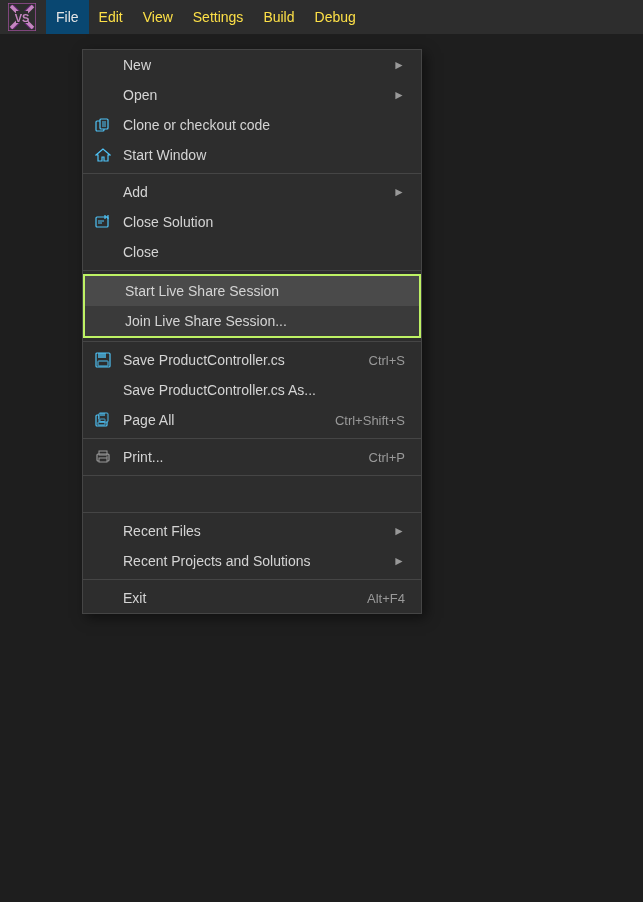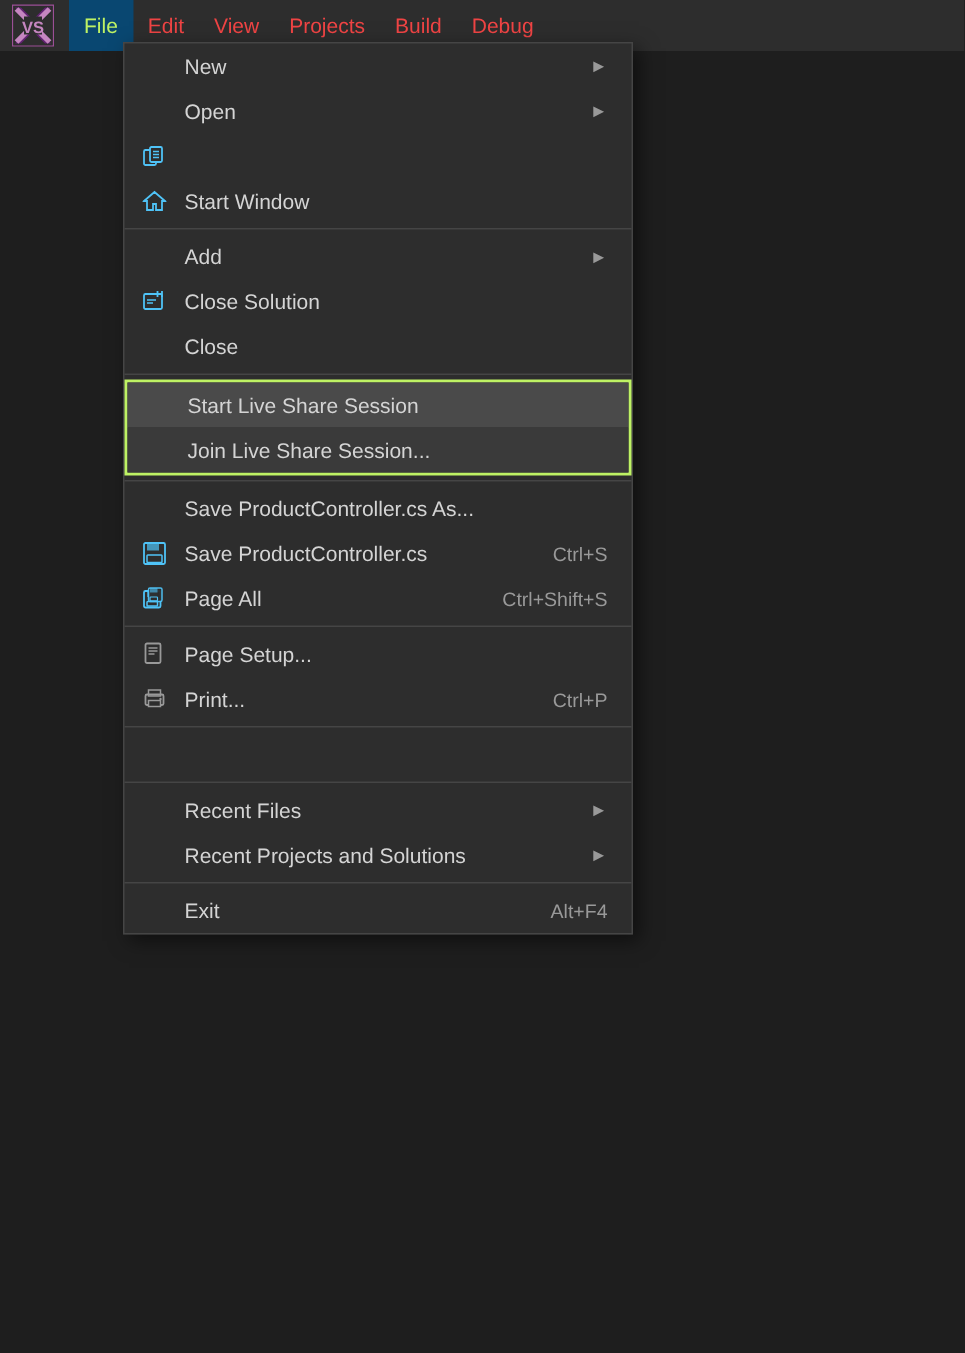--- a/index.html
+++ b/index.html
@@ -32,42 +32,42 @@
       width: 32px;
       height: 32px;
       margin-right: 8px;
       display: flex;
       align-items: center;
       justify-content: center;
     }
 
     .menu-item-top {
       padding: 4px 10px;
-      color: #ef4444;
+      color: #fde047;
       cursor: pointer;
       font-size: 14px;
       height: 34px;
       display: flex;
       align-items: center;
     }
 
     .menu-item-top:hover,
     .menu-item-top.active {
       background: #3c3c3c;
     }
 
     .menu-item-top.active {
       background: #094771;
-      color: #bef264;
+      color: #e5e5e5;
     }
 
     
     .dropdown-menu {
       position: absolute;
-      top: 28px;
+      top: 49px;
       left: 82px;
       background: #2d2d2d;
       border: 1px solid #454545;
       min-width: 340px;
       z-index: 100;
       box-shadow: 4px 4px 12px rgba(0,0,0,0.5);
     }
 
     .menu-row {
       display: flex;
@@ -136,21 +136,21 @@
   <div class="menu-item-top active">
     <span>File</span>
   </div>
   <div class="menu-item-top">
     <span>Edit</span>
   </div>
   <div class="menu-item-top">
     <span>View</span>
   </div>
   <div class="menu-item-top">
-    <span>Projects</span>
+    <span>Settings</span>
   </div>
   <div class="menu-item-top">
     <span>Build</span>
   </div>
   <div class="menu-item-top">
     <span>Debug</span>
   </div>
 </div>
 
 <div class="dropdown-menu">
@@ -170,20 +170,21 @@
   <div class="menu-row">
     <div class="icon-area">
       <svg width="16" height="16" viewBox="0 0 16 16" fill="none">
         <rect x="1" y="4" width="8" height="10" rx="1" stroke="#4fc3f7" stroke-width="1.2" fill="none"></rect>
         <rect x="5" y="2" width="8" height="10" rx="1" stroke="#4fc3f7" stroke-width="1.2" fill="#2d2d2d"></rect>
         <line x1="7" y1="5" x2="11" y2="5" stroke="#4fc3f7" stroke-width="1"></line>
         <line x1="7" y1="7" x2="11" y2="7" stroke="#4fc3f7" stroke-width="1"></line>
         <line x1="7" y1="9" x2="11" y2="9" stroke="#4fc3f7" stroke-width="1"></line>
       </svg>
     </div>
+    <span class="label">Clone or checkout code</span>
   </div>
 
   <div class="menu-row">
     <div class="icon-area">
       <svg width="16" height="16" viewBox="0 0 16 16" fill="none">
         <path d="M8 2L1 8h2v6h4v-4h2v4h4V8h2L8 2z" stroke="#4fc3f7" stroke-width="1.2" fill="none"></path>
       </svg>
     </div>
     <span class="label">Start Window</span>
   </div>
@@ -226,64 +227,53 @@
 
     <div class="menu-row" style="background: #3a3a3a;">
       <div class="icon-area"></div>
       <span class="label">Join Live Share Session...</span>
     </div>
   </div>
 
   <div class="separator"></div>
 
   <div class="menu-row">
-    <div class="icon-area"></div>
-    <span class="label">Save ProductController.cs As...</span>
-  </div>
-
-  <div class="menu-row">
     <div class="icon-area">
       <svg width="16" height="16" viewBox="0 0 16 16" fill="none">
         <rect x="1" y="1" width="14" height="14" rx="1" stroke="#4fc3f7" stroke-width="1.2" fill="none"></rect>
         <rect x="3" y="1" width="8" height="5" fill="#4fc3f7" opacity="0.7"></rect>
         <rect x="3" y="9" width="10" height="5" rx="0.5" stroke="#4fc3f7" stroke-width="1" fill="none"></rect>
       </svg>
     </div>
     <span class="label">Save ProductController.cs</span>
     <span class="shortcut">Ctrl+S</span>
+  </div>
+
+  <div class="menu-row">
+    <div class="icon-area"></div>
+    <span class="label">Save ProductController.cs As...</span>
   </div>
 
   <div class="menu-row">
     <div class="icon-area">
       <svg width="16" height="16" viewBox="0 0 16 16" fill="none">
         <rect x="1" y="3" width="11" height="11" rx="1" stroke="#4fc3f7" stroke-width="1.2" fill="none"></rect>
         <rect x="3" y="3" width="7" height="4" fill="#4fc3f7" opacity="0.6"></rect>
         <rect x="3" y="10" width="7" height="3" rx="0.5" stroke="#4fc3f7" stroke-width="1" fill="none"></rect>
         <rect x="4" y="1" width="9" height="9" rx="1" stroke="#4fc3f7" stroke-width="1" fill="#2d2d2d" opacity="0.95"></rect>
         <rect x="5" y="1" width="5" height="3" fill="#4fc3f7" opacity="0.6"></rect>
         <rect x="5" y="7" width="5" height="2.5" rx="0.5" stroke="#4fc3f7" stroke-width="0.8" fill="none"></rect>
       </svg>
     </div>
     <span class="label">Page All</span>
     <span class="shortcut">Ctrl+Shift+S</span>
   </div>
 
   <div class="separator"></div>
 
-  <div class="menu-row">
-    <div class="icon-area">
-      <svg width="16" height="16" viewBox="0 0 16 16" fill="none">
-        <rect x="2" y="1" width="10" height="13" rx="1" stroke="#999" stroke-width="1.2" fill="none"></rect>
-        <line x1="4" y1="4" x2="10" y2="4" stroke="#999" stroke-width="1"></line>
-        <line x1="4" y1="6" x2="10" y2="6" stroke="#999" stroke-width="1"></line>
-        <line x1="4" y1="8" x2="8" y2="8" stroke="#999" stroke-width="1"></line>
-      </svg>
-    </div>
-    <span class="label">Page Setup...</span>
-  </div>
 
   <div class="menu-row">
     <div class="icon-area">
       <svg width="16" height="16" viewBox="0 0 16 16" fill="none">
         <rect x="2" y="5" width="12" height="7" rx="1" stroke="#999" stroke-width="1.2" fill="none"></rect>
         <rect x="4" y="2" width="8" height="4" stroke="#999" stroke-width="1" fill="none"></rect>
         <rect x="4" y="9" width="8" height="4" stroke="#999" stroke-width="1" fill="#2d2d2d"></rect>
         <circle cx="12" cy="8" r="0.8" fill="#999"></circle>
       </svg>
     </div>

